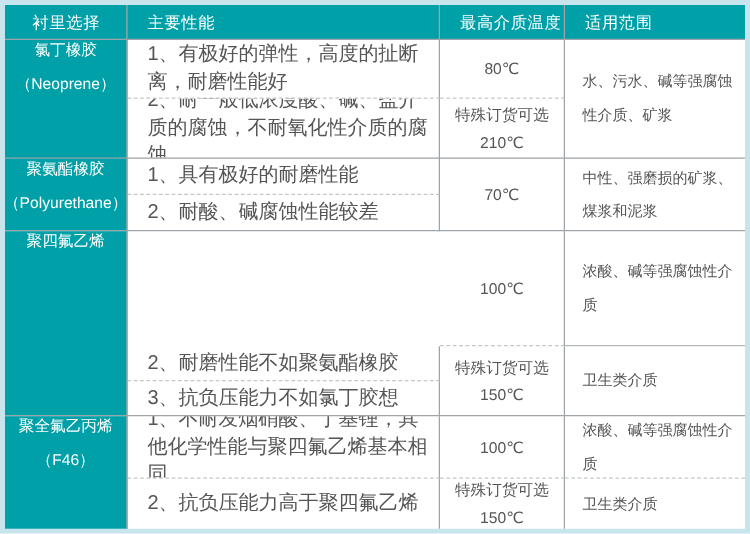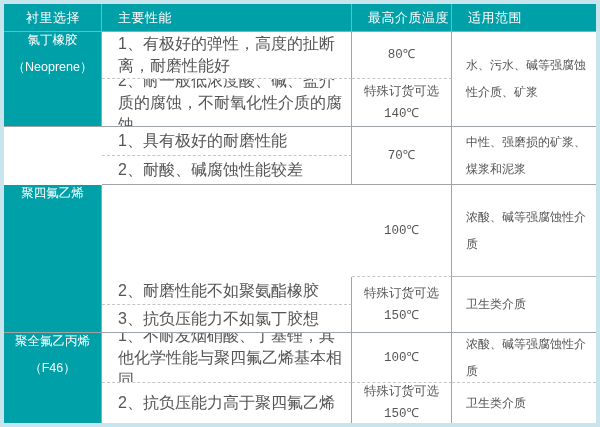--- a/index.html
+++ b/index.html
@@ -39,21 +39,21 @@
     display:flex;flex-direction:column;justify-content:flex-start;align-items:center;
     text-align:center;font-size:12.5px;gap:11px;line-height:1.3;
   }
   .perf{
     display:flex;flex-direction:column;justify-content:center;
     padding:2px 8px 2px 16px;font-size:16px;line-height:22px;color:var(--txt);
   }
   .perf.tight{line-height:18px;}
   .temp{
     display:flex;flex-direction:column;justify-content:center;align-items:center;
-    text-align:center;font-size:12.5px;line-height:22px;color:var(--txt);font-family:Liberation Mono, monospace;
+    text-align:center;font-size:12.5px;line-height:22px;color:var(--txt);
   }
   .app{
     display:flex;flex-direction:column;justify-content:center;
     padding:2px 6px 2px 14px;font-size:12px;line-height:27px;color:var(--txt);
   }
 </style>
 </head>
 <body>
 
 <div class="wrap">
@@ -68,26 +68,30 @@
       <div>氯丁橡胶</div>
       <div>（Neoprene）</div>
     </div>
     <div class="cell perf br bb-dash" style="grid-area:2/2/3/3">1、有极好的弹性，高度的扯断离，耐磨性能好</div>
     <div class="cell perf br bb-solid" style="grid-area:3/2/4/3">2、耐一般低浓度酸、碱、盐介质的腐蚀，不耐氧化性介质的腐蚀</div>
     <div class="cell temp br bb-dash" style="grid-area:2/3/3/4">
       <div>80℃</div>
     </div>
     <div class="cell temp br bb-solid" style="grid-area:3/3/4/4">
       <div>特殊订货可选</div>
-      <div>140℃</div>
+      <div>210℃</div>
     </div>
     <div class="cell app bb-solid" style="grid-area:2/4/4/5">
       <div>水、污水、碱等强腐蚀性介质、矿浆</div>
     </div>
 
+    <div class="cell matcell br bb-solid" style="grid-area:4/1/6/2">
+      <div>聚氨酯橡胶</div>
+      <div>（Polyurethane）</div>
+    </div>
     <div class="cell perf br bb-dash" style="grid-area:4/2/5/3">1、具有极好的耐磨性能</div>
     <div class="cell perf br bb-solid" style="grid-area:5/2/6/3">2、耐酸、碱腐蚀性能较差</div>
     <div class="cell temp br bb-solid" style="grid-area:4/3/6/4">
       <div>70℃</div>
     </div>
     <div class="cell app bb-solid" style="grid-area:4/4/6/5">
       <div>中性、强磨损的矿浆、煤浆和泥浆</div>
     </div>
 
     <div class="cell matcell br bb-solid" style="grid-area:6/1/9/2">

